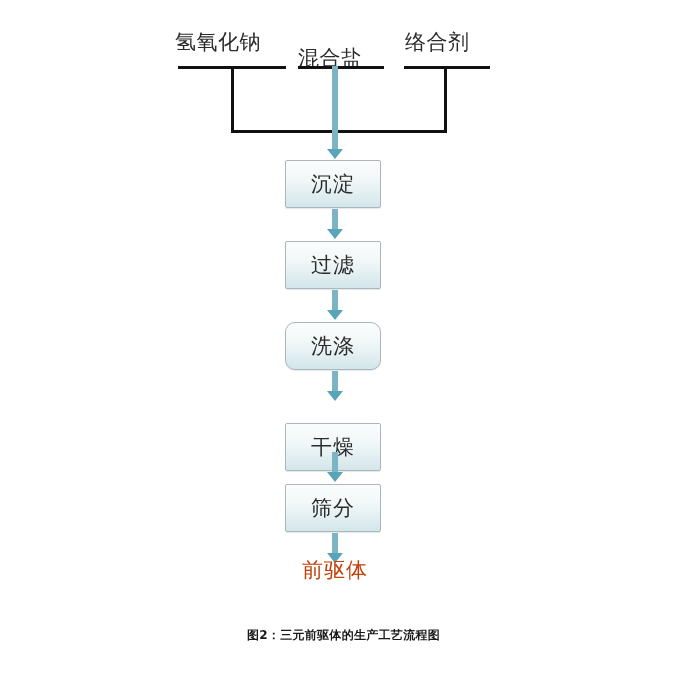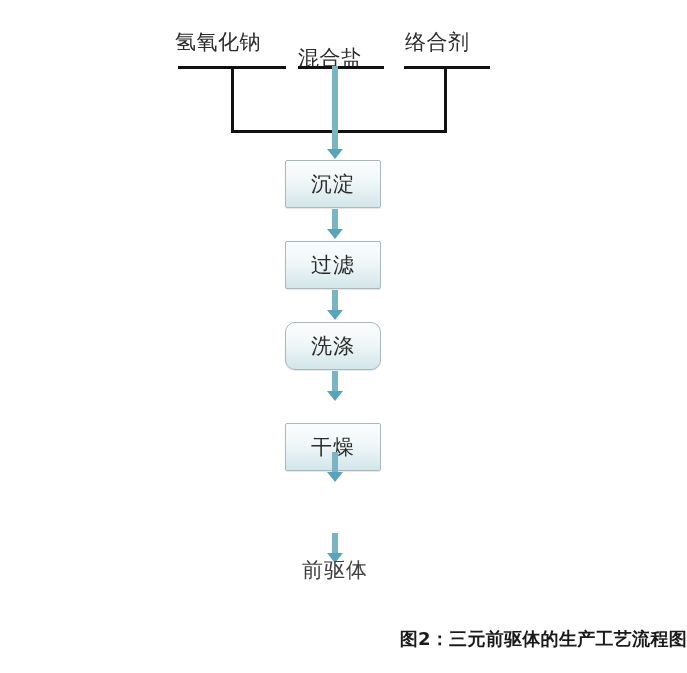--- a/index.html
+++ b/index.html
@@ -112,34 +112,34 @@
 
   
   #label-output {
     position: absolute;
     left: 285px;
     top: 560px;
     width: 100px;
     text-align: center;
     font-size: 21px;
     line-height: 1;
-    color: #404040;
+    color: #c2410c;
     letter-spacing: 1px;
     white-space: nowrap;
     font-family: "DejaVu Sans", "Liberation Sans", sans-serif;
   }
 
   
   #figure-caption {
     position: absolute;
     left: 0;
     top: 627px;
     width: 687px;
-    text-align: right;
-    font-size: 18px;
+    text-align: center;
+    font-size: 12px;
     font-weight: bold;
     color: #1a1a1a;
     letter-spacing: 0.3px;
     font-family: "DejaVu Sans", "Liberation Sans", sans-serif;
   }
 </style>
 </head>
 <body>
 
 <div id="figure-root">
@@ -163,19 +163,20 @@
 
   <div class="step-box" id="step-box-1">过滤</div>
   <div class="arrow" id="arrow-2"></div>
 
   <div class="step-box" id="step-box-2">洗涤</div>
   <div class="arrow" id="arrow-3"></div>
 
   <div class="step-box" id="step-box-3">干燥</div>
   <div class="arrow" id="arrow-4"></div>
 
+  <div class="step-box" id="step-box-4">筛分</div>
   <div class="arrow" id="arrow-out"></div>
 
   <div id="label-output">前驱体</div>
 
   <div id="figure-caption">图2：三元前驱体的生产工艺流程图</div>
 
 </div>
 
 </body></html>

